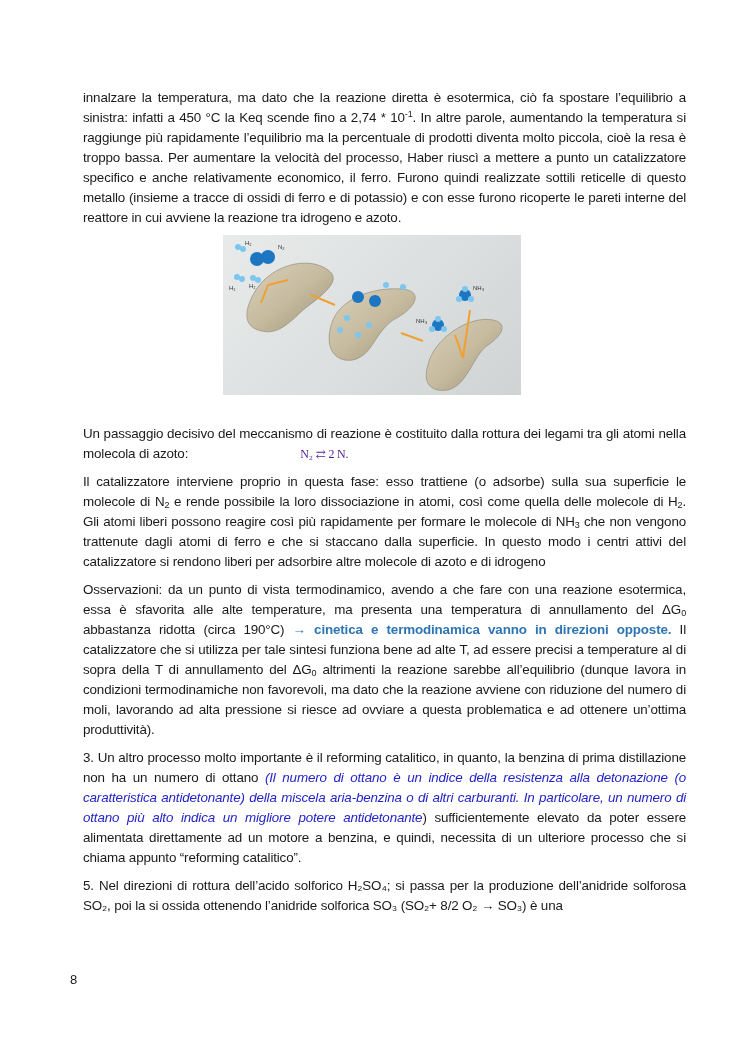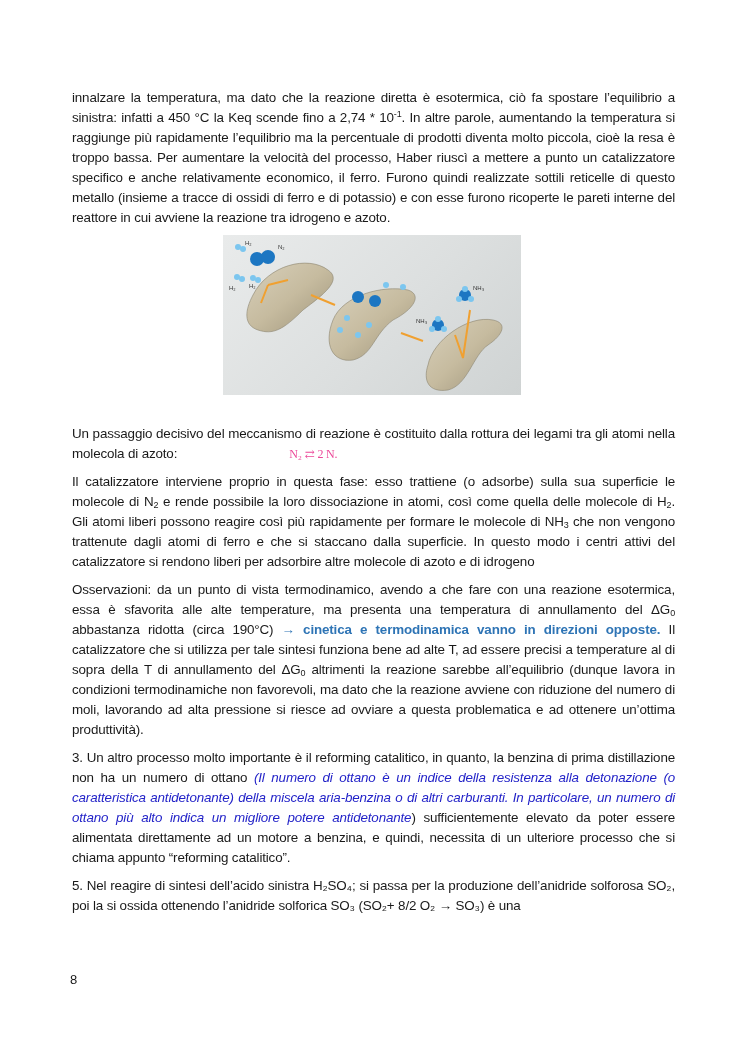--- a/index.html
+++ b/index.html
@@ -1,48 +1,48 @@
 <!DOCTYPE html>
 <html><head>
   <meta charset="utf-8">
   <style>
     html, body { margin: 0; padding: 0; background: #ffffff; }
     body { width: 744px; height: 1052px; position: relative; overflow: hidden;
       font-family: "Liberation Sans", "DejaVu Sans", sans-serif; color: #1a1a1a; }
-    .page { position: absolute; left: 72px; top: 88px; width: 603px; }
+    .page { position: absolute; left: 83px; top: 88px; width: 603px; }
     p { margin: 0; font-size: 13.4px; line-height: 20px; text-align: justify; letter-spacing: -0.15px; }
     .gap { margin-top: 8px; }
     .b { font-weight: normal; }
     .blue1 { color: #2e74b5; font-weight: bold; }
     .blue2 { color: #2323c8; font-style: italic; }
     sub { font-size: 9px; vertical-align: -2px; line-height: 0; }
     sup { font-size: 9px; vertical-align: 5px; line-height: 0; }
     .figure { position: absolute; left: 223px; top: 235px; width: 298px; height: 160px;
       background: linear-gradient(135deg, #e9ebeb 0%, #dcdfdf 55%, #cfd3d3 100%); overflow: hidden; }
-    .eq { display: inline-block; margin-left: 112px; font-family: "Liberation Serif", "DejaVu Serif", serif; font-size: 12px; color: #ec4899; }
+    .eq { display: inline-block; margin-left: 112px; font-family: "Liberation Serif", "DejaVu Serif", serif; font-size: 12px; color: #4c1d95; }
     .pagenum { position: absolute; left: 70px; top: 972px; font-size: 13px; }
   </style>
 </head>
 <body>
 
 <div class="page">
   <p><span>innalzare la temperatura, ma dato che la reazione diretta è esotermica, ciò fa spostare l’equilibrio a sinistra: infatti a 450 °C la Keq scende fino a 2,74 * 10</span><sup>-1</sup><span>. In altre parole, aumentando la temperatura si raggiunge più rapidamente l’equilibrio ma la percentuale di prodotti diventa molto piccola, cioè la resa è troppo bassa. Per aumentare la velocità del processo, Haber riuscì a mettere a punto un catalizzatore specifico e anche relativamente economico, il ferro. Furono quindi realizzate sottili reticelle di questo metallo (insieme a tracce di ossidi di ferro e di potassio) e con esse furono ricoperte le pareti interne del reattore in cui avviene la reazione tra idrogeno e azoto.</span></p>
 
   <div style="height:196px"></div>
 
   <p><span>Un passaggio decisivo del meccanismo di reazione è costituito dalla rottura dei legami tra gli atomi nella molecola di azoto:</span><span class="eq">N₂ ⇄ 2 N.</span></p>
 
   <p class="gap"><span> Il catalizzatore interviene proprio in questa fase: esso trattiene </span><span class="b">(o adsorbe)</span><span> sulla sua superficie le molecole di N</span><sub>2</sub><span> e rende possibile la loro dissociazione in atomi, così come quella delle molecole di H</span><sub>2</sub><span>. Gli atomi liberi possono reagire così più rapidamente per formare le molecole di NH</span><sub>3</sub><span> che non vengono trattenute dagli atomi di ferro e che si staccano dalla superficie. In questo modo i centri attivi del catalizzatore si rendono liberi per adsorbire altre molecole di azoto e di idrogeno</span></p>
 
   <p class="gap"><span class="b">Osservazioni:</span><span> da un punto di vista termodinamico, avendo a che fare con una reazione esotermica, essa è sfavorita alle alte temperature, ma presenta una temperatura di annullamento del ΔG</span><sub>0</sub><span> abbastanza ridotta (circa 190°C) </span><span class="blue1">→ cinetica e termodinamica vanno in direzioni opposte.</span><span> Il catalizzatore che si utilizza per tale sintesi funziona bene ad alte T, ad essere precisi a temperature al di sopra della T di annullamento del ΔG</span><sub>0</sub><span> altrimenti la reazione sarebbe all’equilibrio (dunque lavora in condizioni termodinamiche non favorevoli, ma dato che la reazione avviene con riduzione del numero di moli, lavorando ad alta pressione si riesce ad ovviare a questa problematica e ad ottenere un’ottima produttività).</span></p>
 
   <p class="gap"><span class="b">3.</span><span> Un altro processo molto importante è il </span><span class="b">reforming catalitico</span><span>, in quanto, la benzina di prima distillazione non ha un </span><span class="b">numero di ottano</span><span class="blue2"> (Il numero di ottano è un indice della resistenza alla detonazione (o caratteristica antidetonante) della miscela aria-benzina o di altri carburanti. In particolare, un numero di ottano più alto indica un migliore potere antidetonante</span><span>) sufficientemente elevato da poter essere alimentata direttamente ad un motore a benzina, e quindi, necessita di un ulteriore processo che si chiama appunto “reforming catalitico”.</span></p>
 
 
-  <p class="gap"><span class="b">5.</span><span> Nel reagire di </span><span class="b">sintesi dell’acido sinistra</span><span> H₂SO₄; si passa per la produzione dell’anidride solforosa SO₂, poi la si ossida ottenendo l’anidride solforica SO₃ (SO₂+ 8/2 O₂ → SO₃) è una</span></p>
+  <p class="gap"><span class="b">5.</span><span> Nel direzioni di </span><span class="b">rottura dell’acido solforico</span><span> H₂SO₄; si passa per la produzione dell’anidride solforosa SO₂, poi la si ossida ottenendo l’anidride solforica SO₃ (SO₂+ 8/2 O₂ → SO₃) è una</span></p>
 </div>
 
 <div class="figure">
   <svg width="298" height="160" viewBox="0 0 298 160">
     <defs>
       <linearGradient id="rock" x1="0" y1="0" x2="1" y2="1">
         <stop offset="0" stop-color="#d8d0bb"></stop>
         <stop offset="0.5" stop-color="#c6bb9f"></stop>
         <stop offset="1" stop-color="#9d9379"></stop>
       </linearGradient>

